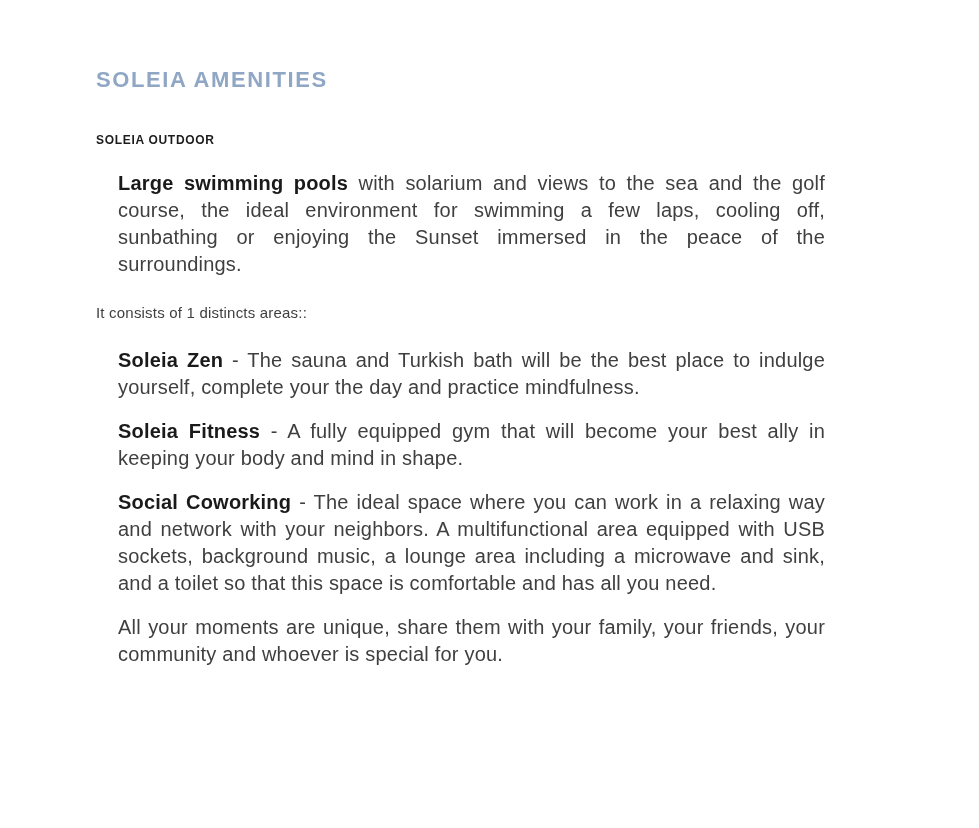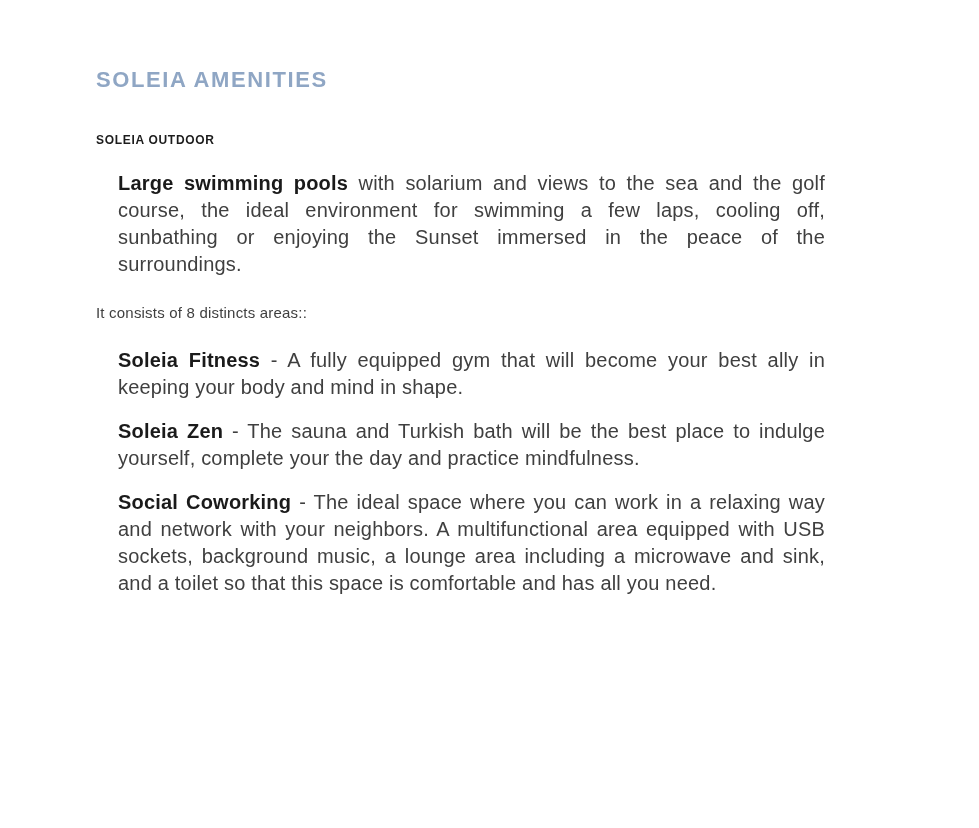--- a/index.html
+++ b/index.html
@@ -69,24 +69,25 @@
   <section>
     <h2 class="section-heading">SOLEIA OUTDOOR</h2>
 
     <div class="items">
   <p class="para"><strong>Large swimming pools</strong><span> with solarium and views to the sea and the golf course, the ideal environment for swimming a few laps, cooling off, sunbathing or enjoying the Sunset immersed in the peace of the surroundings.</span></p>
 
 </div>
   </section>
 
   <section>
-    <p class="section-intro">It consists of 8 distincts areas::</p>
+    <p class="section-intro">It consists of 1 distincts areas::</p>
     <div class="items">
+  <p class="para"><strong>Soleia Zen</strong><span> - The sauna and Turkish bath will be the best place to indulge yourself, complete your the day and practice mindfulness.</span></p>
+
   <p class="para"><strong>Soleia Fitness</strong><span> - A fully equipped gym that will become your best ally in keeping your body and mind in shape.</span></p>
-
-  <p class="para"><strong>Soleia Zen</strong><span> - The sauna and Turkish bath will be the best place to indulge yourself, complete your the day and practice mindfulness.</span></p>
 
   <p class="para"><strong>Social Coworking</strong><span> - The ideal space where you can work in a relaxing way and network with your neighbors. A multifunctional area equipped with USB sockets, background music, a lounge area including a microwave and sink, and a toilet so that this space is comfortable and has all you need.</span></p>
 
+  <p class="para"><span>All your moments are unique, share them with your family, your friends, your community and whoever is special for you.</span></p>
 </div>
   </section>
 </div>
 </div>
 
 </body></html>

